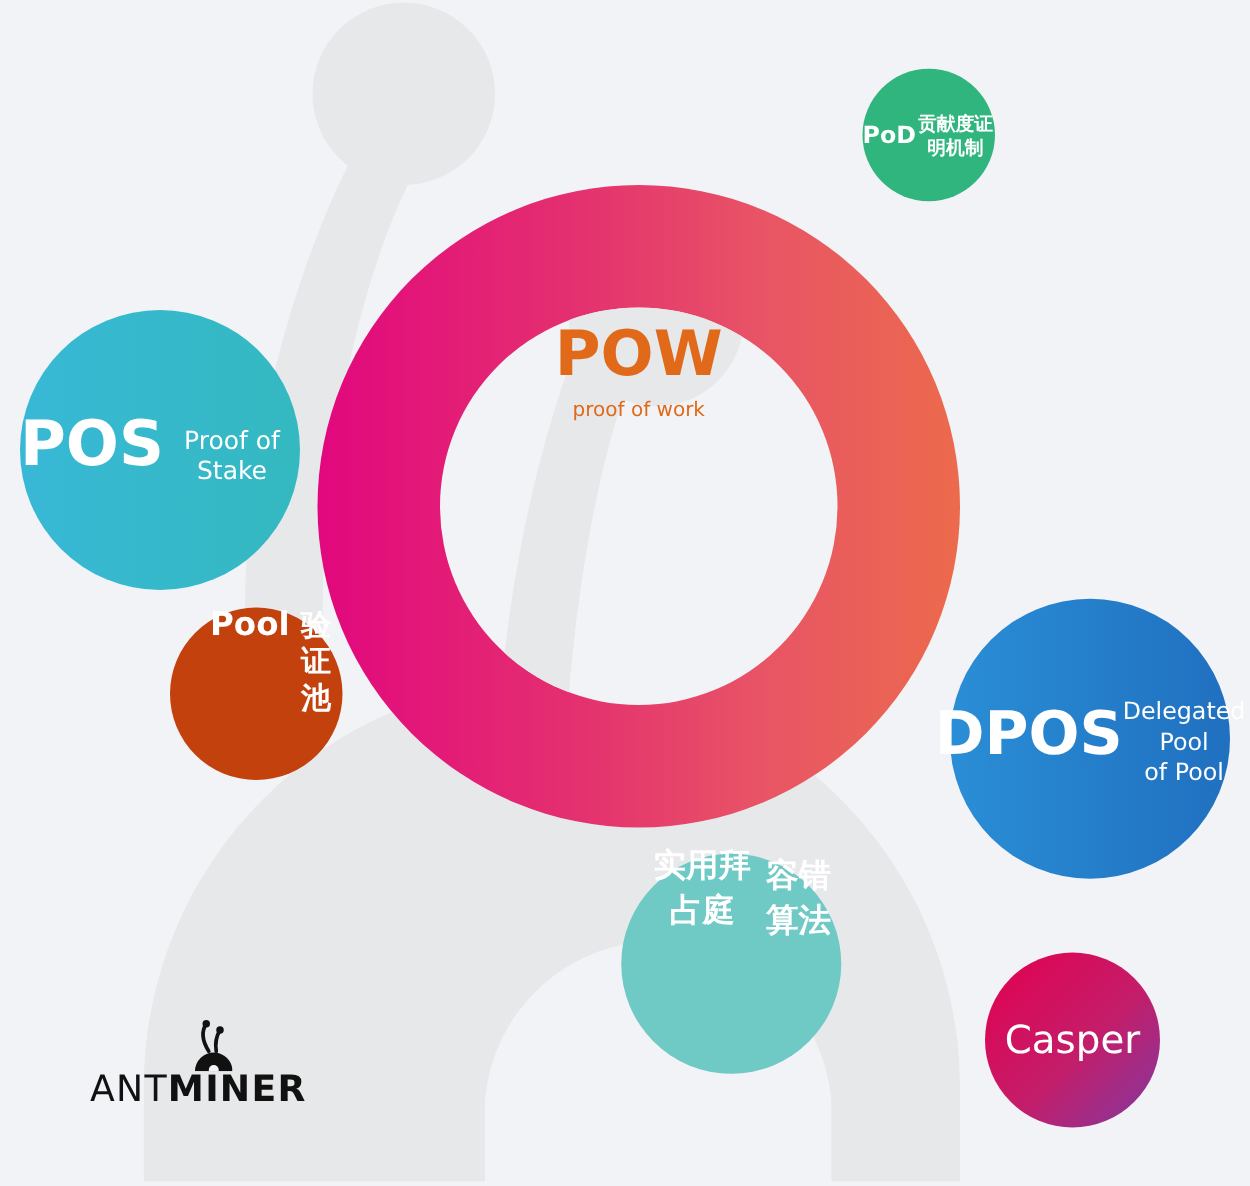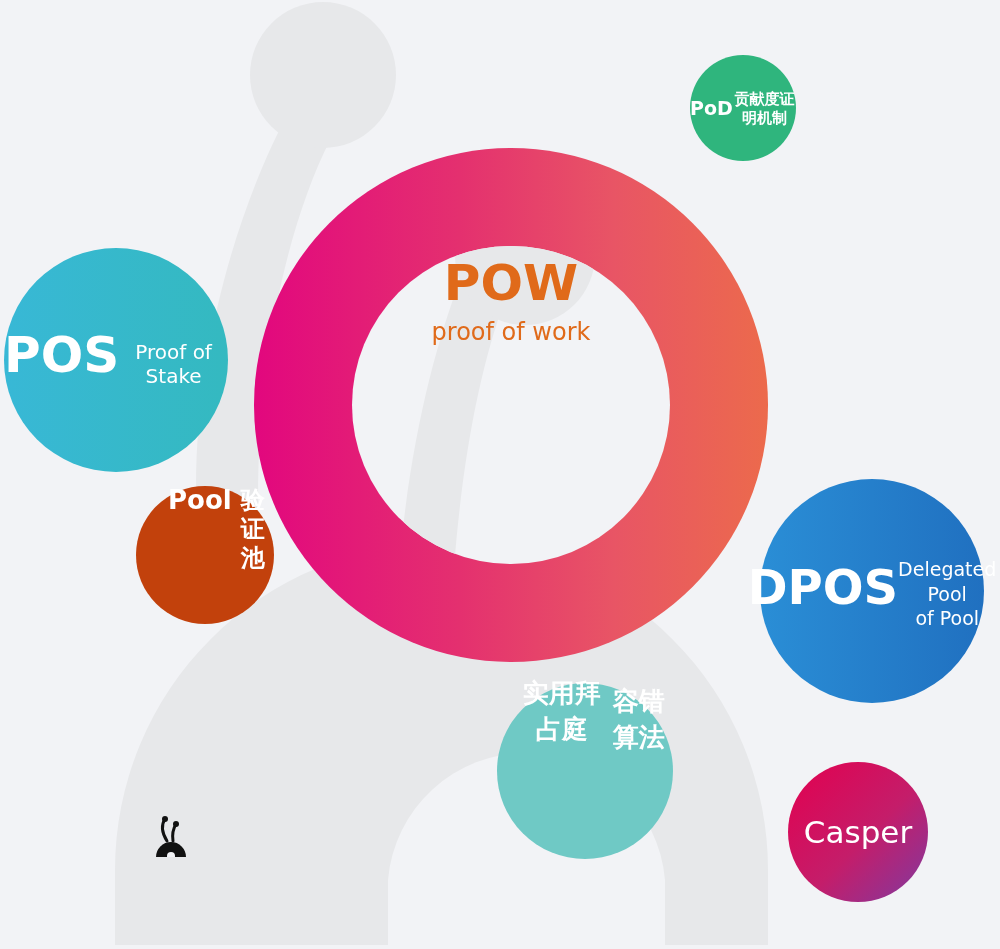--- a/index.html
+++ b/index.html
@@ -19,27 +19,27 @@
       position: absolute; left: 254px; top: 148px; width: 514px; height: 514px;
       border-radius: 50%;
       background: linear-gradient(90deg, #e2077e 0%, #e4306f 40%, #e85565 70%, #ec6a4c 100%);
     }
     .ring-center {
       position: absolute; left: 352px; top: 246px; width: 318px; height: 318px;
       border-radius: 50%;
       display: flex; flex-direction: column; align-items: center; justify-content: flex-start;
     }
     .pow-title { font-family: "DejaVu Sans", sans-serif; font-weight: bold; font-size: 50px; color: #e06a1a; line-height: 1; letter-spacing: 0px; margin-top: 12px; }
-    .pow-sub { font-size: 24px; color: #e06a1a; margin-top: 10px; }
+    .pow-sub { font-size: 16px; color: #e06a1a; margin-top: 10px; }
 
     .pod { left: 690px; top: 55px; width: 106px; height: 106px; background: #2fb57d; }
     .pod .t1 { font-weight: bold; font-size: 19px; line-height: 1.1; }
     .pod .t2 { font-weight: bold; font-size: 15px; margin-top: 2px; }
 
-    .pos { left: 4px; top: 248px; width: 224px; height: 224px; background: linear-gradient(90deg, #38b8d6 0%, #34b9c0 100%); }
+    .pos { left: 16px; top: 248px; width: 224px; height: 224px; background: linear-gradient(90deg, #38b8d6 0%, #34b9c0 100%); }
     .pos .t1 { font-weight: bold; font-size: 50px; line-height: 1; margin-top: -10px; }
     .pos .t2 { font-size: 20px; margin-top: 8px; }
 
     .pool { left: 136px; top: 486px; width: 138px; height: 138px; background: #c2410c; align-items: flex-start; padding-left: 32px; }
     .pool .t1 { font-weight: bold; font-size: 26px; line-height: 1.15; }
     .pool .t2 { font-weight: bold; font-size: 24px; line-height: 1.2; }
 
     .dpos { left: 760px; top: 479px; width: 224px; height: 224px; background: linear-gradient(90deg, #2a8ed6 0%, #2070c0 100%); }
     .dpos .t1 { font-weight: bold; font-size: 48px; line-height: 1; margin-top: -8px; }
     .dpos .t2 { font-size: 19px; margin-top: 6px; line-height: 1.3; }
@@ -117,13 +117,16 @@
 
 <div class="logo">
   <svg class="logo-icon" viewBox="0 0 30 42" xmlns="http://www.w3.org/2000/svg">
     <path d="M 9 4 C 5 10, 6 18, 11 26" stroke="#111" stroke-width="3" fill="none" stroke-linecap="round"></path>
     <circle cx="9" cy="4" r="3" fill="#111"></circle>
     <path d="M 20 9 C 17 14, 16 20, 17 26" stroke="#111" stroke-width="3" fill="none" stroke-linecap="round"></path>
     <circle cx="20" cy="9" r="3" fill="#111"></circle>
     <path d="M 0 42 A 15 15 0 0 1 30 42 Z" fill="#111"></path>
     <circle cx="15" cy="41" r="4" fill="#f2f3f6"></circle>
   </svg>
+  <div class="logo-text">
+    <span class="thin">ANT</span><span class="bold">MINER</span>
+  </div>
 </div>
 
 </body></html>

